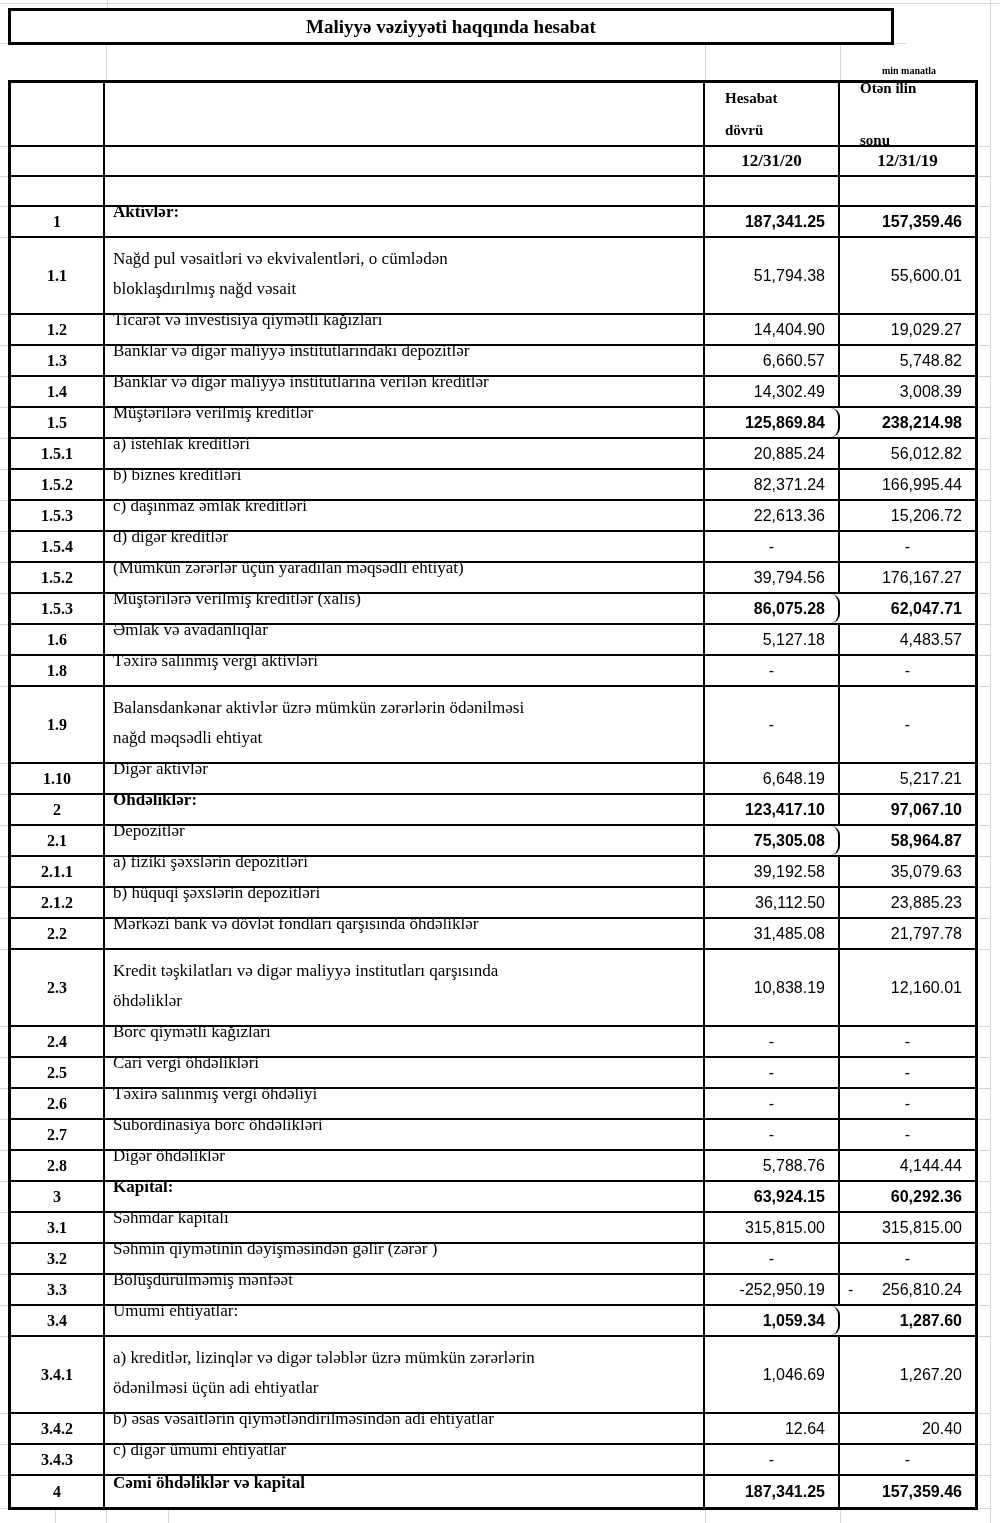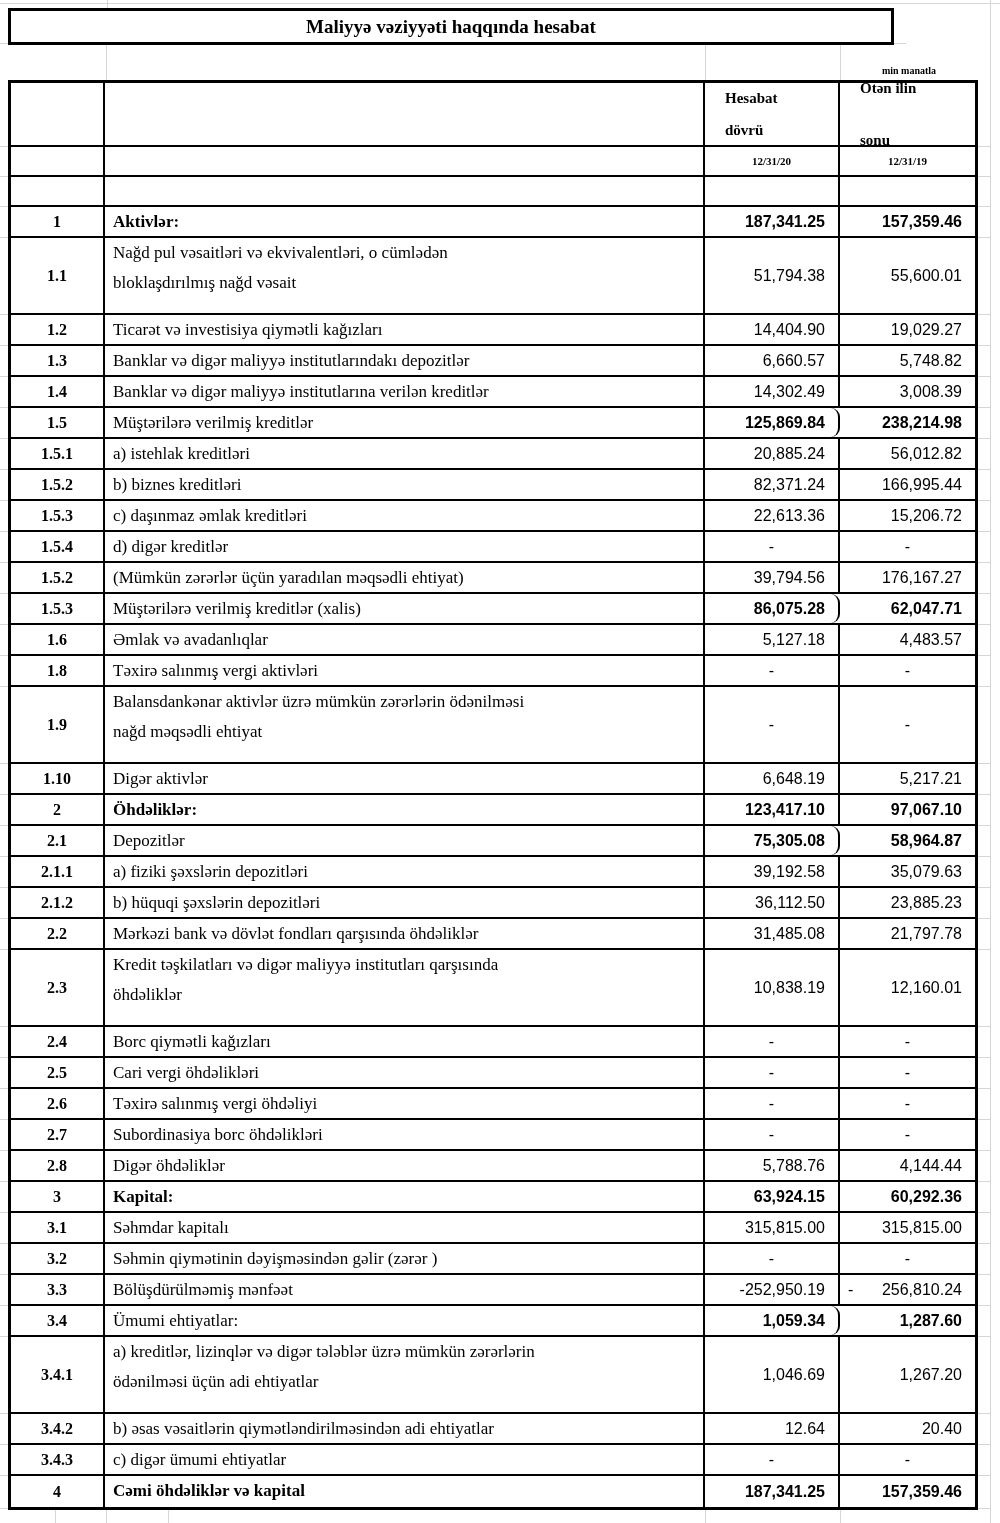--- a/index.html
+++ b/index.html
@@ -61,40 +61,40 @@
   .erow { height: 30px; }
 
   .c { border-right: 2px solid #000; overflow: hidden; }
   .c:nth-child(4) { border-right: none; gap: 20px; }
 
   .num {
     display: flex; align-items: center; justify-content: center;
     font-weight: 700; font-size: 16px;
   }
   .desc {
-    display: flex; flex-direction: column; justify-content: flex-start;
-    padding: 0 6px 17px 8px; font-size: 17px; line-height: 30px;
+    display: flex; flex-direction: column; justify-content: flex-end;
+    padding: 0 6px 9px 8px; font-size: 17px; line-height: 30px;
   }
   .val {
     display: flex; align-items: center; justify-content: flex-end;
     padding-right: 13px; font-size: 16px;
     font-family: "Liberation Sans", "DejaVu Sans", sans-serif;
   }
   .val.dash { justify-content: center; padding-right: 0; }
   .val.split { justify-content: space-between; padding-left: 8px; }
   .bold-row .desc, .bold-row .val { font-weight: 700; }
   .bold-vals .val { font-weight: 700; border-radius: 9px; }
 
   .hcol {
     display: flex; flex-direction: column; justify-content: center;
     padding-left: 20px; font-weight: 700; font-size: 15px; line-height: 32px;
   }
   .dcell {
     display: flex; align-items: center; justify-content: center;
-    font-weight: 700; font-size: 11px;
+    font-weight: 700; font-size: 17px;
   }
 </style>
 </head>
 <body>
 
 <div class="gridline" style="left:0;top:3px;width:1000px;height:1px"></div>
 <div class="gridline" style="left:107px;top:0;width:1px;height:8px"></div>
 <div class="gridline" style="left:990px;top:0;width:1px;height:1523px"></div>
 <div class="gridline" style="left:55px;top:1497px;width:1px;height:26px"></div>
 <div class="gridline" style="left:106px;top:1497px;width:1px;height:26px"></div>

